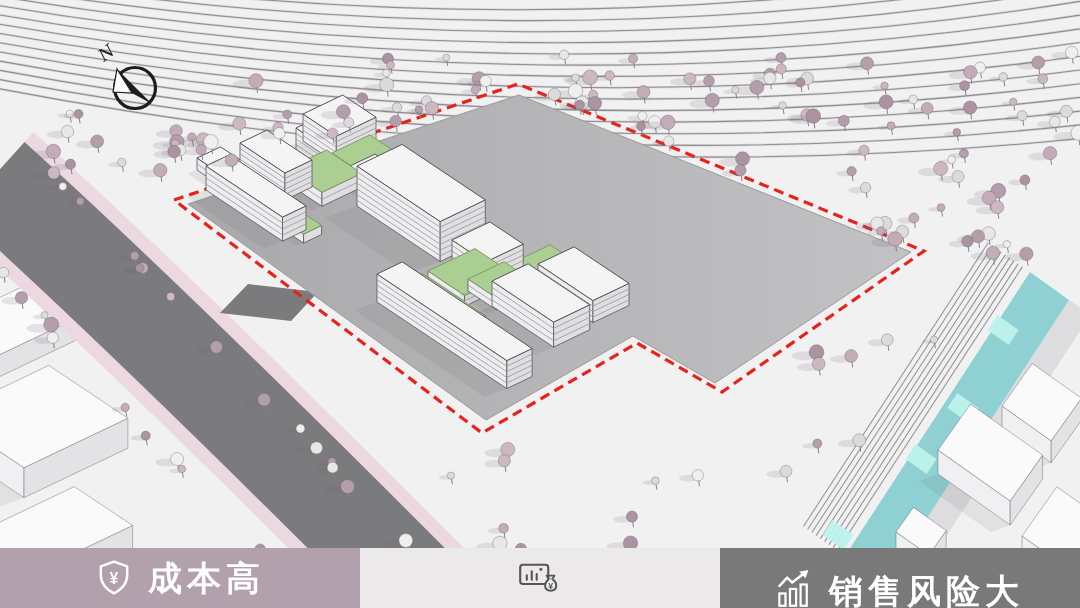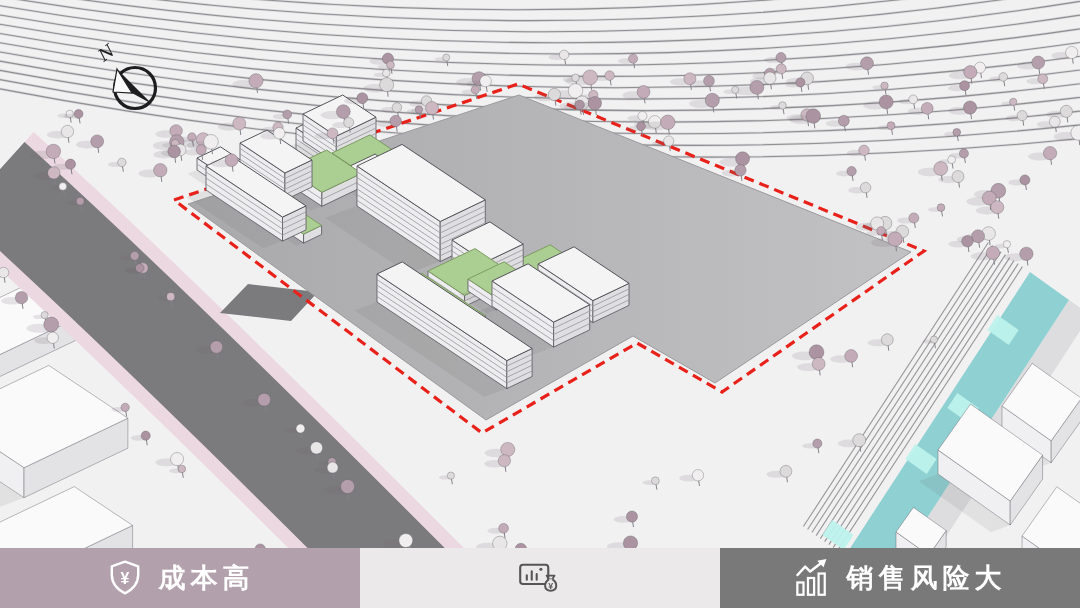--- a/index.html
+++ b/index.html
@@ -1,20 +1,20 @@
 <!DOCTYPE html>
 <html><head>
 <meta charset="utf-8">
 <style>
   html,body{margin:0;padding:0;background:#ffffff;}
   #stage{position:relative;width:1080px;height:608px;overflow:hidden;font-family:"Liberation Sans",sans-serif;background:#f2f1f2;}
   #scene{position:absolute;left:0;top:0;}
   #bar{position:absolute;left:0;bottom:0;width:1080px;height:60px;display:flex;}
   .seg{flex:1 1 0;display:flex;align-items:center;justify-content:center;gap:15px;height:60px;}
-  .seg .lbl{font-size:27px;font-weight:700;letter-spacing:5px;line-height:1;}
+  .seg .lbl{font-size:34px;font-weight:700;letter-spacing:5px;line-height:1;}
   .seg svg{display:block;}
 </style>
 </head>
 <body>
 
 <div id="stage">
   <svg id="scene" width="1080" height="608" viewBox="0 0 1080 608">
       <defs>
         <linearGradient id="padg" x1="0" y1="0" x2="1" y2="0">
           <stop offset="0" stop-color="#a9a8aa"></stop>
@@ -779,21 +779,21 @@
     <div class="seg" id="seg-profit" style="background: rgb(235, 233, 234); color: rgb(87, 84, 84);">
       <svg width="44" height="38" viewBox="0 0 40 34">
         <rect x="2" y="5" width="25.5" height="17.5" rx="2.5" fill="none" stroke="currentColor" stroke-width="1.9"></rect>
         <path d="M8 18.5 V14.5 M12.5 18.5 V11 M17 18.5 V13.5" fill="none" stroke="currentColor" stroke-width="1.9" stroke-linecap="round"></path>
         <circle cx="20.8" cy="9" r="1.4" fill="currentColor"></circle>
         <path d="M26 14.8 h7.2 l-2 3.4 h-3.2 Z" fill="none" stroke="currentColor" stroke-width="1.6" stroke-linejoin="round"></path>
         <path d="M28 18.2 c-4.8 3.4 -4.6 10.3 1.7 10.3 c6.3 0 6.6 -6.9 1.7 -10.3" fill="#ebe9ea" stroke="currentColor" stroke-width="1.8"></path>
         <text x="29.7" y="27" text-anchor="middle" font-size="8" font-weight="bold" fill="currentColor">¥</text>
       </svg>
     </div>
-    <div class="seg" id="seg-risk" style="background: rgb(122, 121, 122); color: rgb(255, 255, 255);">
+    <div class="seg" id="seg-risk" style="background: rgb(122, 121, 122); color: rgb(255, 255, 255); align-items: flex-end;">
       <svg width="38" height="38" viewBox="0 0 34 34">
         <rect x="3" y="21" width="5.5" height="11" fill="none" stroke="currentColor" stroke-width="2"></rect>
         <rect x="12.5" y="17" width="5.5" height="15" fill="none" stroke="currentColor" stroke-width="2"></rect>
         <rect x="22" y="13" width="5.5" height="19" fill="none" stroke="currentColor" stroke-width="2"></rect>
         <path d="M2.5 15 L10 6.8 L14.5 11.2 L26 2.2" fill="none" stroke="currentColor" stroke-width="2.2" stroke-linejoin="round"></path>
         <polygon points="29,0 20.8,1.6 26.4,7.4" fill="currentColor"></polygon>
       </svg>
       <span class="lbl">销售风险大</span>
     </div>
   </div>

